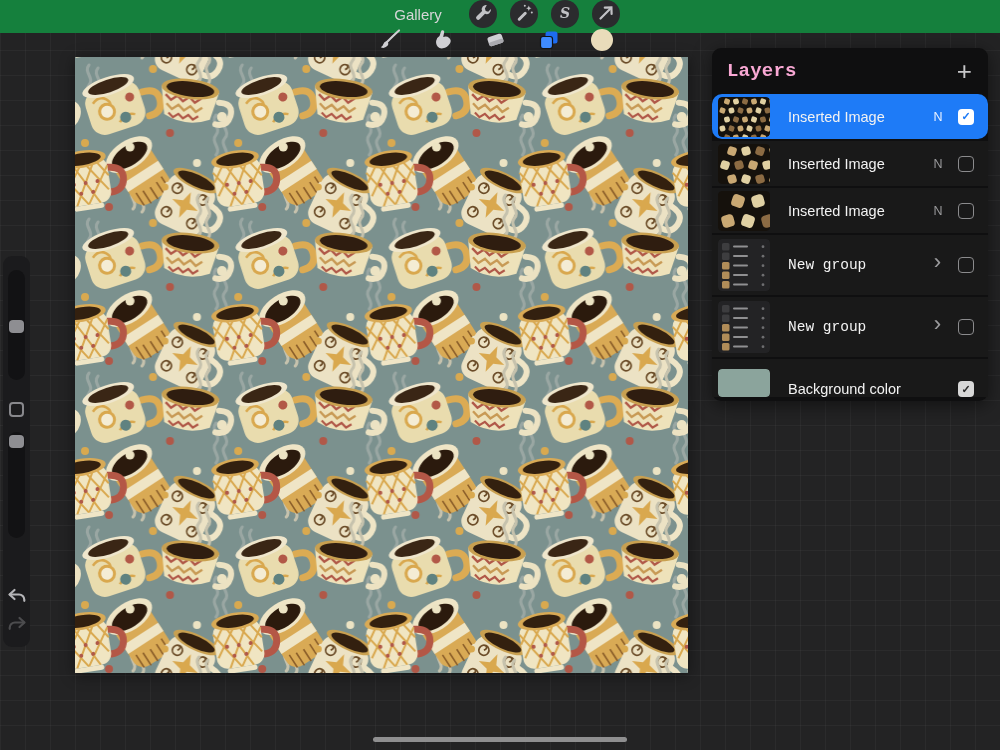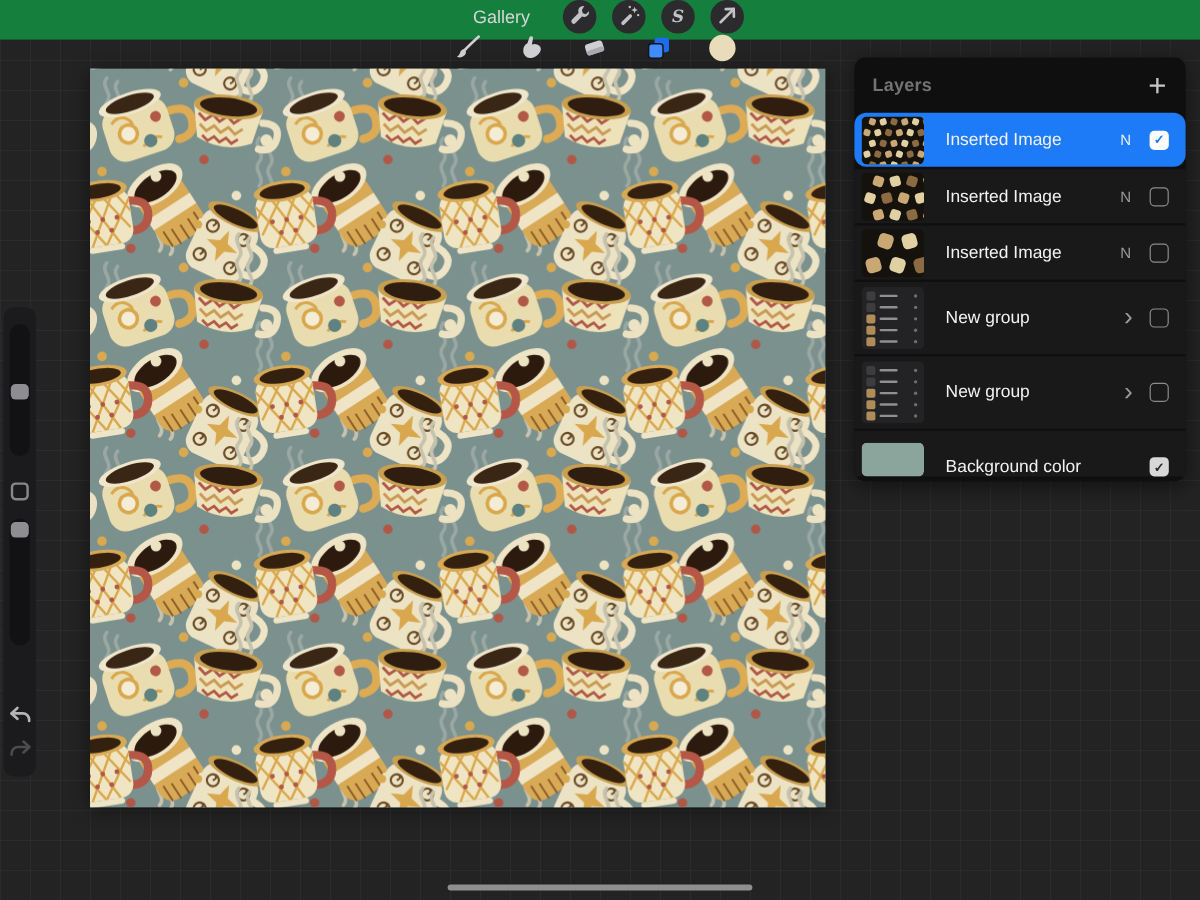--- a/index.html
+++ b/index.html
@@ -55,27 +55,27 @@
   }
   .histbtn { position:absolute; left:3px; width:22px; height:20px; background:none; border:none; cursor:pointer; padding:0; }
   .undo { top:332px; } .redo { top:360px; }
   
   .layers-panel {
     position:absolute; left:712px; top:48px; width:276px;
     background:#0f0f10; border-radius:9px; z-index:6; padding-bottom:2px;
     box-shadow:0 4px 18px rgba(0,0,0,.5);
   }
   .lp-header { height:46px; display:flex; align-items:center; justify-content:space-between; padding:0 14px 0 15px; }
-  .lp-title { font-size:15px; font-weight:bold; color:#737373; letter-spacing:.2px; }
+  .lp-title { font-size:19px; font-weight:bold; color:#f9a8d4; letter-spacing:.2px;font-family:Liberation Mono, monospace; }
   .lp-add { background:none; border:none; color:#c6c6c8; font-size:26px; font-weight:300; line-height:20px; cursor:pointer; padding:0 2px; }
   .lrow {
     position:relative; height:45px; background:#191919; margin-bottom:2px;
     display:flex; align-items:center; cursor:pointer;
   }
-  .lrow.grp { height:60px; }
+  .lrow.grp { height:60px;font-family:Liberation Mono, monospace; }
   .lrow.bgrow { height:38px;align-items:flex-end; }
   .lrow.sel { background:#1e7bf7; border-radius:10px; }
   .thumb { margin-left:6px; display:flex; align-items:center; }
   .thumb svg { display:block; border-radius:4px; }
   .lname { margin-left:18px; font-size:14.5px; font-weight:500; color:#f2f2f2; flex:1; }
   .lright { display:flex; align-items:center; gap:14px; margin-right:14px; }
   .blend { font-size:12.5px; color:#9a9a9c; width:12px; text-align:center; }
   .sel .blend { color:#eaf1ff; }
   .chev { font-size:22px; color:#9a9a9c; line-height:14px; margin-top:-3px; }
   .cb {

